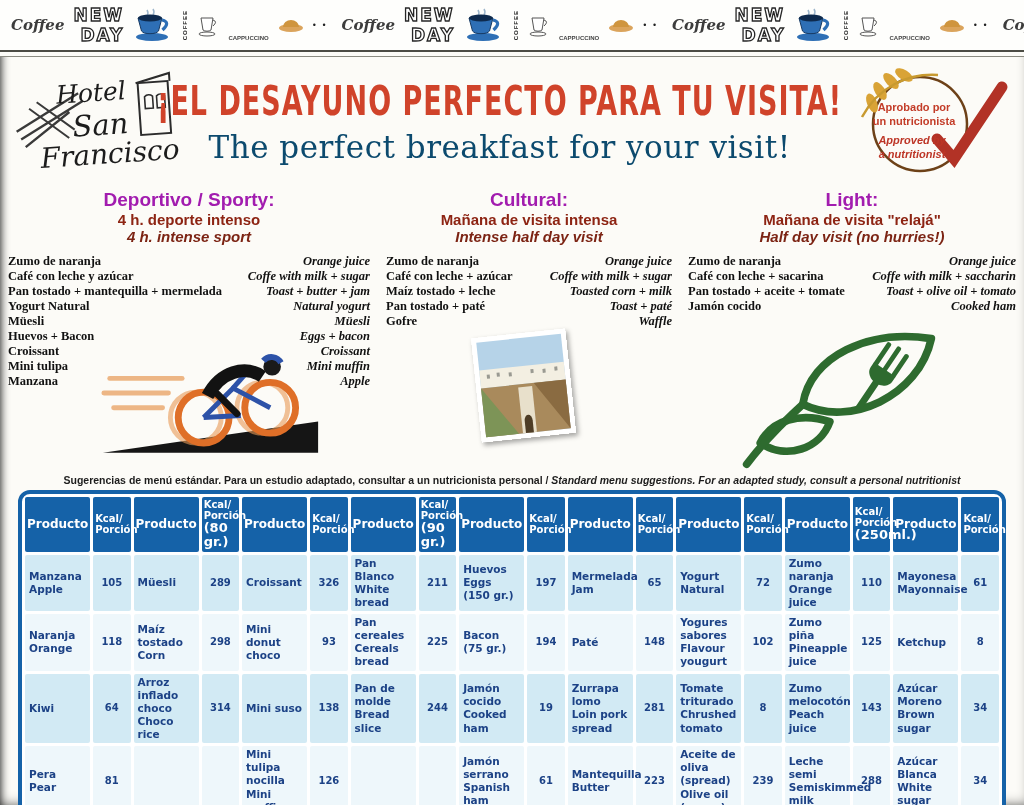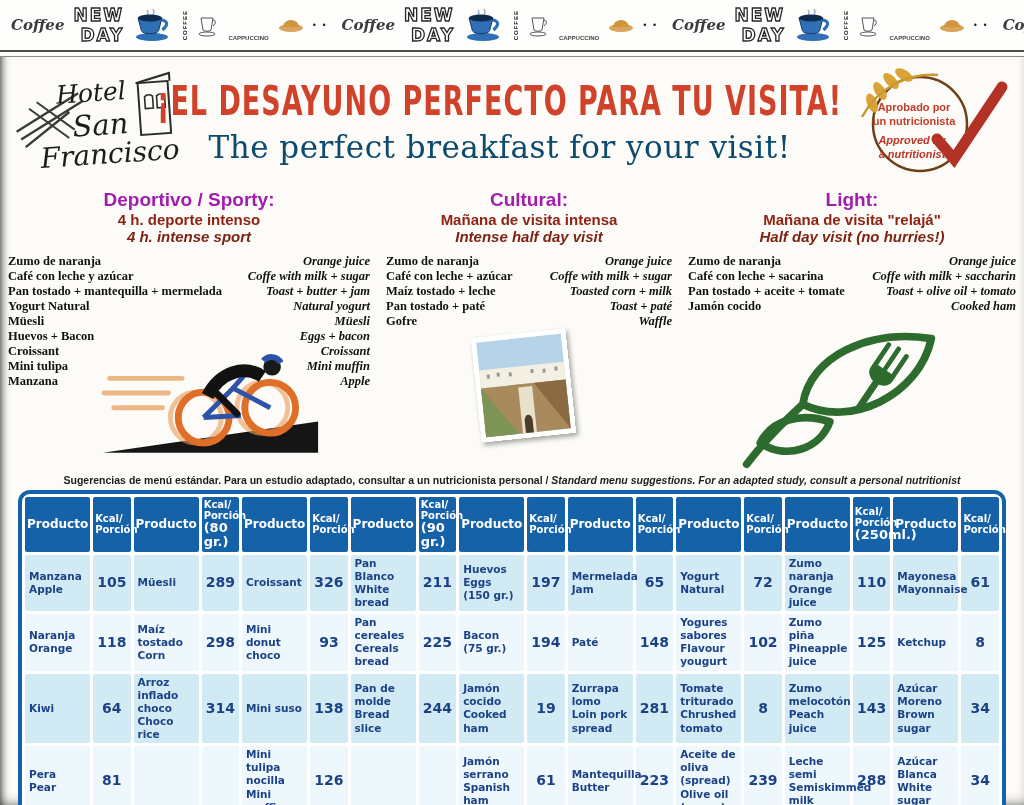--- a/index.html
+++ b/index.html
@@ -57,21 +57,21 @@
   table.nutri{width:100%;table-layout:fixed;border-collapse:separate;border-spacing:3px;
               background:#fff;border:4px solid #1562a8;border-radius:12px;}
   col.c-prod{width:7.05%;} col.c-kcal{width:4.05%;}
   th{background:#1562a8;color:#fff;vertical-align:middle;border-radius:2px;}
   th.th-product{font:bold 12px "DejaVu Sans",sans-serif;padding:10px 2px;}
   th.th-kcal{font:bold 10px "DejaVu Sans",sans-serif;text-align:left;padding:2px 2px;line-height:1.1;}
   .k-label{white-space:pre-line;display:block;}
   .k-note{display:block;font-size:13px;font-weight:bold;}
   td{vertical-align:middle;border-radius:2px;white-space:pre-line;height:47px;
      font:bold 10.5px "DejaVu Sans",sans-serif;color:#1c4286;line-height:1.25;padding:2px 4px;}
-  td.kcal-cell{text-align:center;font-size:14px;padding:2px 1px;}
+  td.kcal-cell{text-align:center;font-size:10px;padding:2px 1px;}
   tr.row-odd td{background:#d2eaf4;}
   tr.row-even td{background:#eef7fb;}
 </style>
 </head>
 <body>
 
 <div class="page">
 
   <div class="banner-strip">
     <div class="banner-unit" id="banner-unit-proto">

